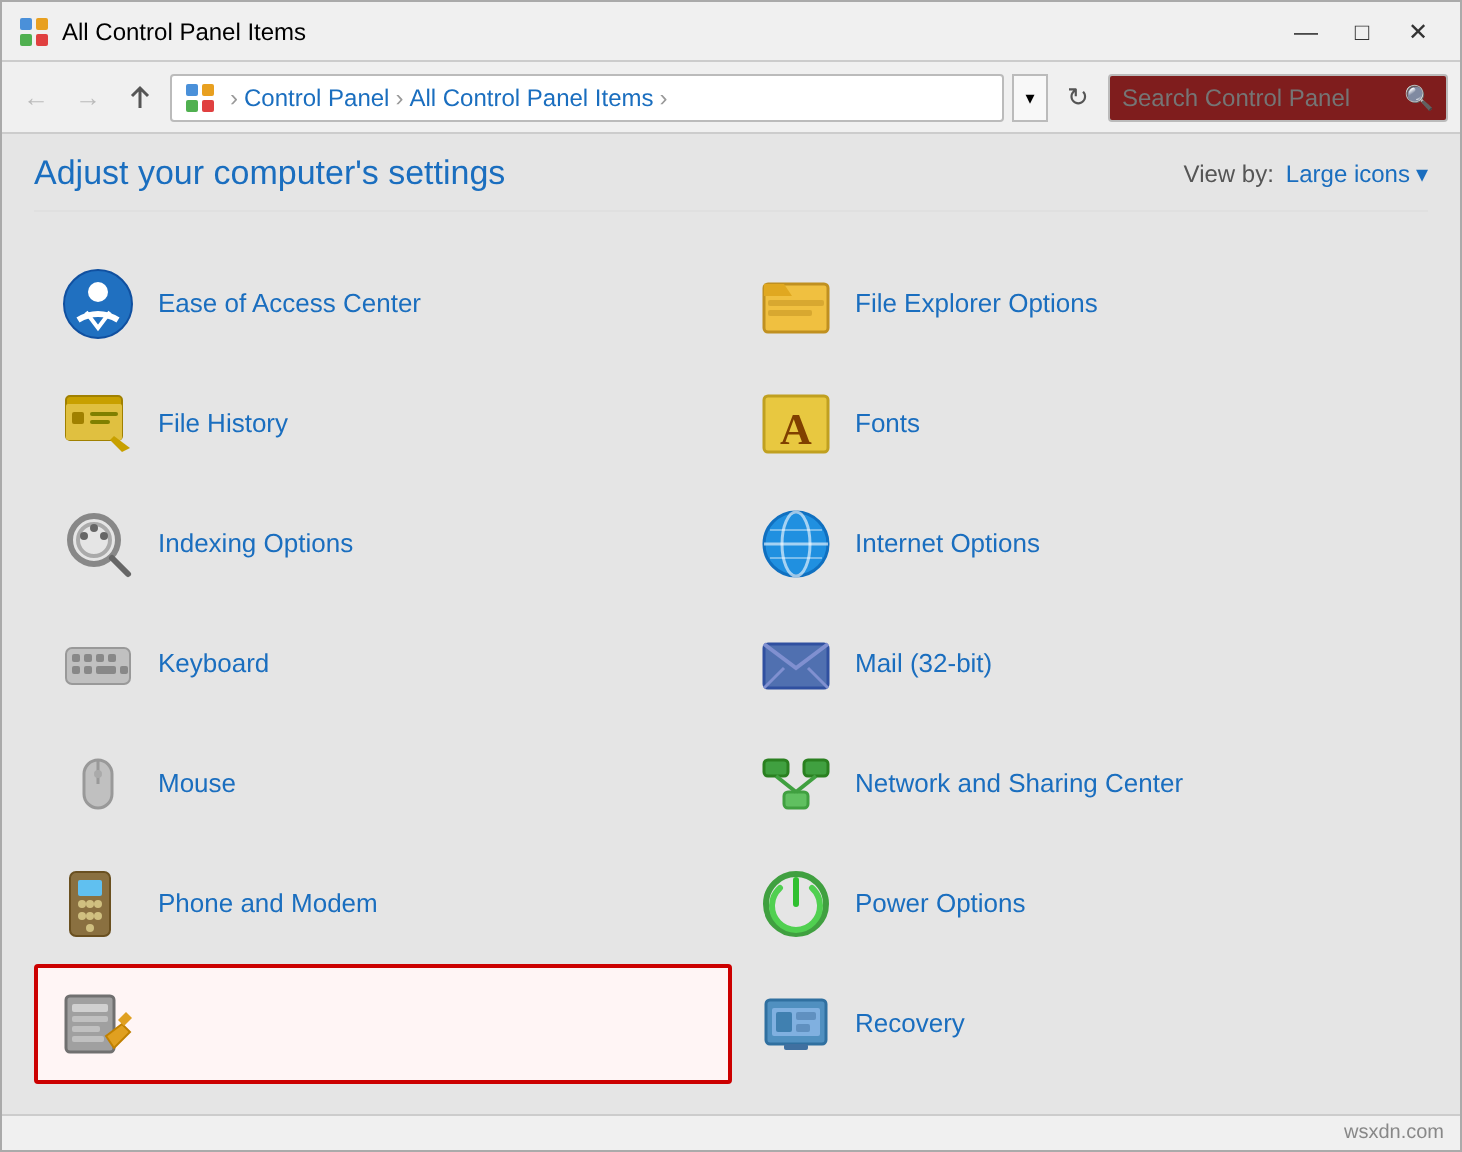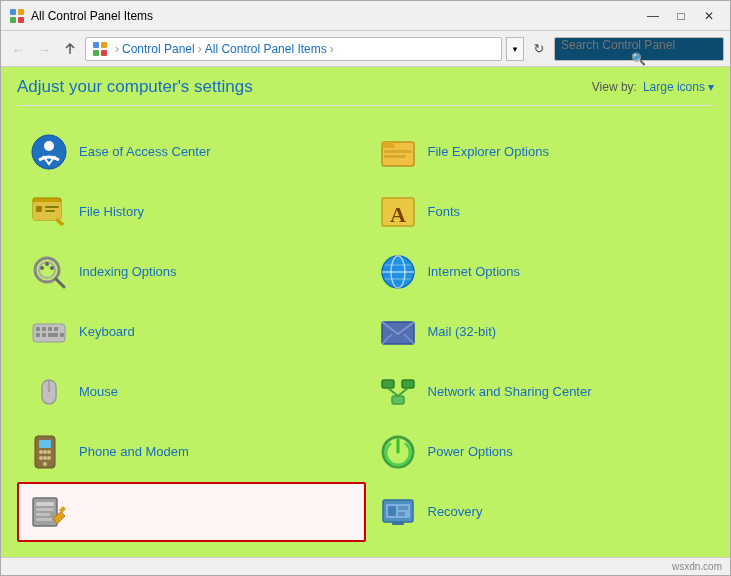--- a/index.html
+++ b/index.html
@@ -120,26 +120,25 @@
       font-size: 13px;
       color: #555;
       display: flex;
       align-items: center;
       justify-content: center;
     }
     .search-box {
       width: 170px;
       height: 24px;
       border: 1px solid #bbb;
-      background: #0c4a6e;
+      background: #7f1d1d;
       display: flex;
       align-items: center;
       padding: 0 6px;
       border-radius: 2px;
-      flex-direction: column;
     }
     .search-box input {
       border: none;
       outline: none;
       font-size: 12px;
       color: #999;
       width: 100%;
       background: transparent;
     }
     .search-icon-btn {
@@ -151,21 +150,21 @@
     .main-area {
       display: flex;
       flex: 1;
       overflow: hidden;
     }
 
     .content {
       flex: 1;
       overflow-y: scroll;
       padding: 10px 16px;
-      background: #bef264;
+      background: #e5e5e5;
     }
 
     
     .content::-webkit-scrollbar { width: 16px; }
     .content::-webkit-scrollbar-track { background: #f0f0f0; }
     .content::-webkit-scrollbar-thumb { background: #c1c1c1; border: 3px solid #f0f0f0; }
 
     .page-header {
       display: flex;
       align-items: center;

